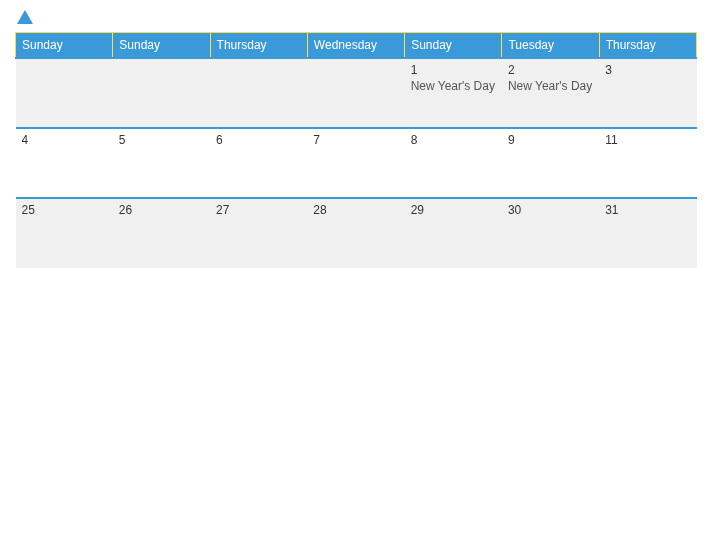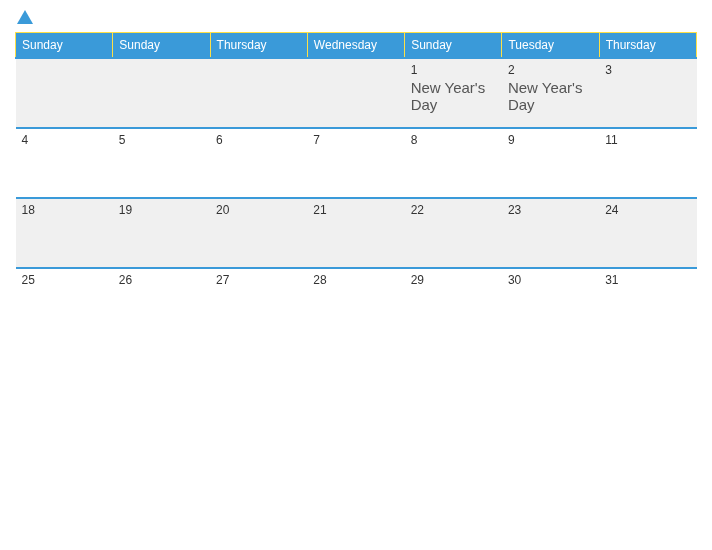--- a/index.html
+++ b/index.html
@@ -119,21 +119,21 @@
       background-color: #fff;
     }
 
     .day-num {
       font-size: 12px;
       color: #333;
       display: block;
     }
 
     .holiday {
-      font-size: 15px;
+      font-size: 12px;
       color: #555;
       display: block;
       margin-top: 2px;
     }
   </style>
 </head>
 <body>
 
 <div class="page">
 
@@ -199,43 +199,20 @@
           </td>
           <td>
             <span class="day-num">9</span>
           </td>
           <td>
             <span class="day-num">11</span>
           </td>
         </tr>
         <tr>
           <td>
-            <span class="day-num">18</span>
-          </td>
-          <td>
-            <span class="day-num">19</span>
-          </td>
-          <td>
-            <span class="day-num">20</span>
-          </td>
-          <td>
-            <span class="day-num">21</span>
-          </td>
-          <td>
-            <span class="day-num">22</span>
-          </td>
-          <td>
-            <span class="day-num">23</span>
-          </td>
-          <td>
-            <span class="day-num">24</span>
-          </td>
-        </tr>
-        <tr>
-          <td>
             <span class="day-num">25</span>
           </td>
           <td>
             <span class="day-num">26</span>
           </td>
           <td>
             <span class="day-num">27</span>
           </td>
           <td>
             <span class="day-num">28</span>

